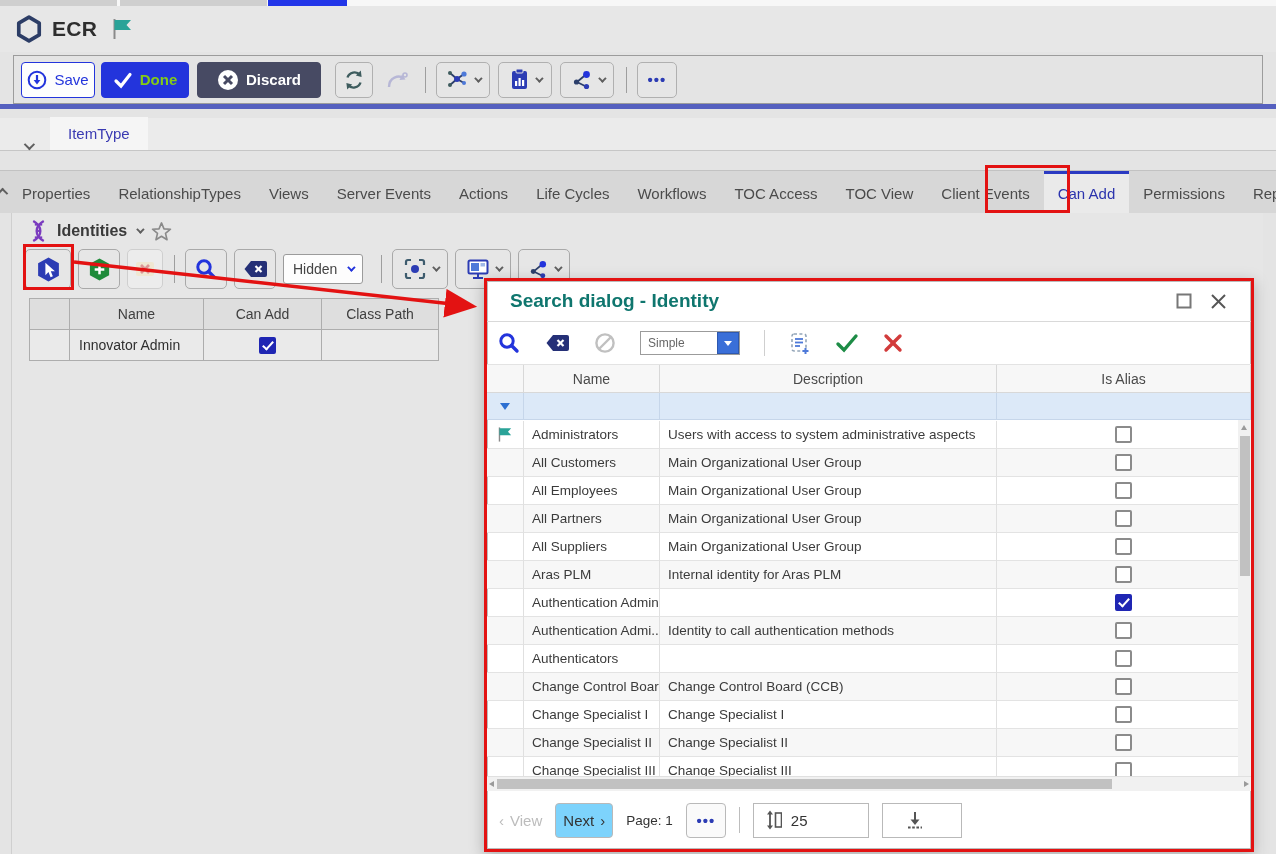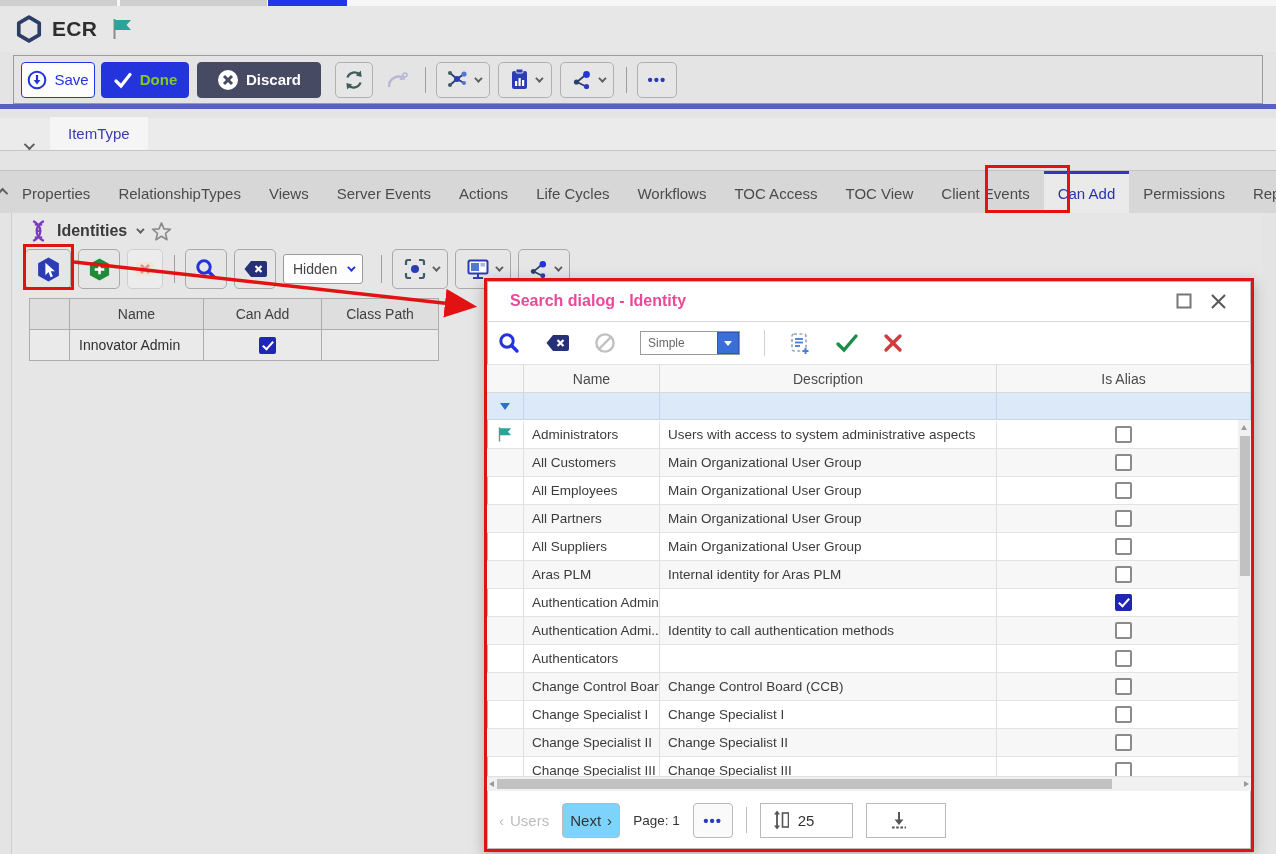--- a/index.html
+++ b/index.html
@@ -66,21 +66,21 @@
   .c0 { width:40px; } .c1 { width:134px; } .c2 { width:118px; justify-content:center; } .c3 { width:117px; }
 
   
   .cb { width:17px; height:17px; background:#fff; border:2px solid #8b8b8b; border-radius:2px; position:relative; }
   .cb.checked { background:#1f26b3; border-color:#1f26b3; }
   .cb.checked::after { content:""; position:absolute; left:4px; top:0px; width:4px; height:9px; border:solid #fff; border-width:0 2.5px 2.5px 0; transform:rotate(42deg); }
 
   
   .dialog { position:absolute; left:484px; top:278px; width:770px; height:574px; border:3px solid #e31212; background:#fff; box-shadow:inset 0 0 0 1px #bbb, 0 4px 14px rgba(0,0,0,.25); display:flex; flex-direction:column; }
   .dlg-titlebar { height:41px; display:flex; align-items:center; padding:0 16px 0 23px; border-bottom:1px solid #d9d9d9; }
-  .dlg-title { font-size:16px; font-weight:bold; color:#ec4899; flex:1; }
+  .dlg-title { font-size:19px; font-weight:bold; color:#0f766e; flex:1; }
   .dlg-winbtn { width:34px; height:30px; display:flex; align-items:center; justify-content:center; cursor:pointer; }
   .dlg-toolbar { height:43px; display:flex; align-items:center; padding-left:10px; border-bottom:1px solid #e3e3e3; gap:24px; }
   .combo { width:100px; height:24px; border:1px solid #9b9b9b; background:#fff; display:flex; align-items:center; }
   .combo-text { flex:1; font-size:12px; color:#666; padding-left:7px; }
   .combo-btn { width:22px; height:22px; background:#3a6fd8; border:1px solid #2d58b0; display:flex; align-items:center; justify-content:center; }
   .tri-down { width:0; height:0; border-left:4px solid transparent; border-right:4px solid transparent; border-top:5px solid #fff; }
   .dlg-sep { width:1px; height:26px; background:#cfcfcf; }
 
   .dlg-table { position:relative; flex:0 0 411px; overflow:hidden; }
   .d-row { display:flex; height:28px; }
@@ -101,21 +101,21 @@
   .hthumb { position:absolute; left:10px; top:2px; height:10px; width:615px; background:#c1c1c1; }
   .tri-left { position:absolute; left:2px; top:4px; width:0; height:0; border-top:3.5px solid transparent; border-bottom:3.5px solid transparent; border-right:5px solid #9a9a9a; }
   .tri-right { position:absolute; right:2px; top:4px; width:0; height:0; border-top:3.5px solid transparent; border-bottom:3.5px solid transparent; border-left:5px solid #9a9a9a; }
 
   .dlg-footer { flex:1; display:flex; align-items:center; padding-left:12px; gap:13px; }
   .pg-prev { font-size:15px; color:#bcbcbc; display:flex; gap:6px; align-items:center; }
   .pg-next { width:58px; height:35px; border:1px solid #b9b9b9; border-radius:4px; background:#7dd3fc; font-size:15px; color:#333; display:flex; align-items:center; justify-content:center; gap:6px; cursor:pointer; }
   .pg-label { font-size:13.5px; color:#333; }
   .pg-more { width:40px; height:35px; border:1px solid #b9b9b9; border-radius:4px; background:#fafafa; display:flex; align-items:center; justify-content:center; cursor:pointer; }
   .pg-sep { width:1px; height:26px; background:#bdbdbd; }
-  .pg-size { width:93px; height:35px; border:1px solid #b9b9b9; background:#fff; display:flex; align-items:center; gap:9px; padding-left:12px; font-size:15px; color:#333; cursor:pointer; }
+  .pg-size { width:116px; height:35px; border:1px solid #b9b9b9; background:#fff; display:flex; align-items:center; gap:9px; padding-left:12px; font-size:15px; color:#333; cursor:pointer; }
   .pg-dl { width:80px; height:35px; border:1px solid #b9b9b9; background:#fff; display:flex; align-items:center; padding-left:22px; cursor:pointer; }
 
   
   .anno { position:absolute; border:3px solid #e31212; pointer-events:none; }
   .anno-arrow { position:absolute; left:0; top:0; pointer-events:none; }
   .flag-cell-icon { display:flex; }
 </style>
 </head>
 <body>
 
@@ -565,21 +565,21 @@
 
   <div class="hscroll">
     <span class="tri-left"></span>
     <div class="hthumb"></div>
     <span class="tri-right"></span>
   </div>
 
   <div class="dlg-footer">
     <span class="pg-prev">
       <span>‹</span>
-      <span>Users</span>
+      <span>View</span>
     </span>
     <button class="pg-next">
       <span>Next</span>
       <span>›</span>
     </button>
     <span class="pg-label">Page: 1</span>
     <div class="pg-more">
       <span class="dots">•••</span>
     </div>
     <div class="pg-sep"></div>

